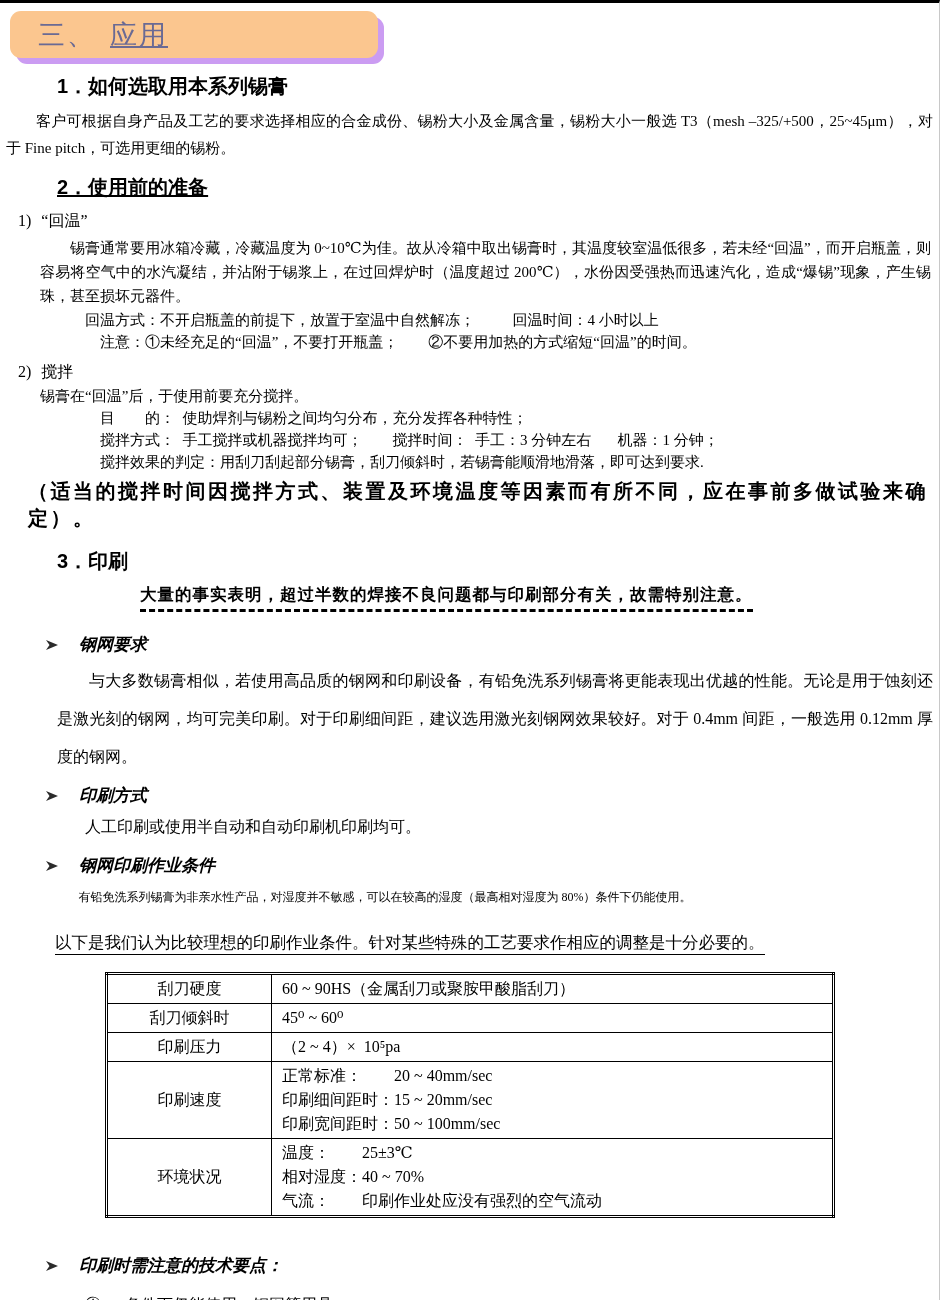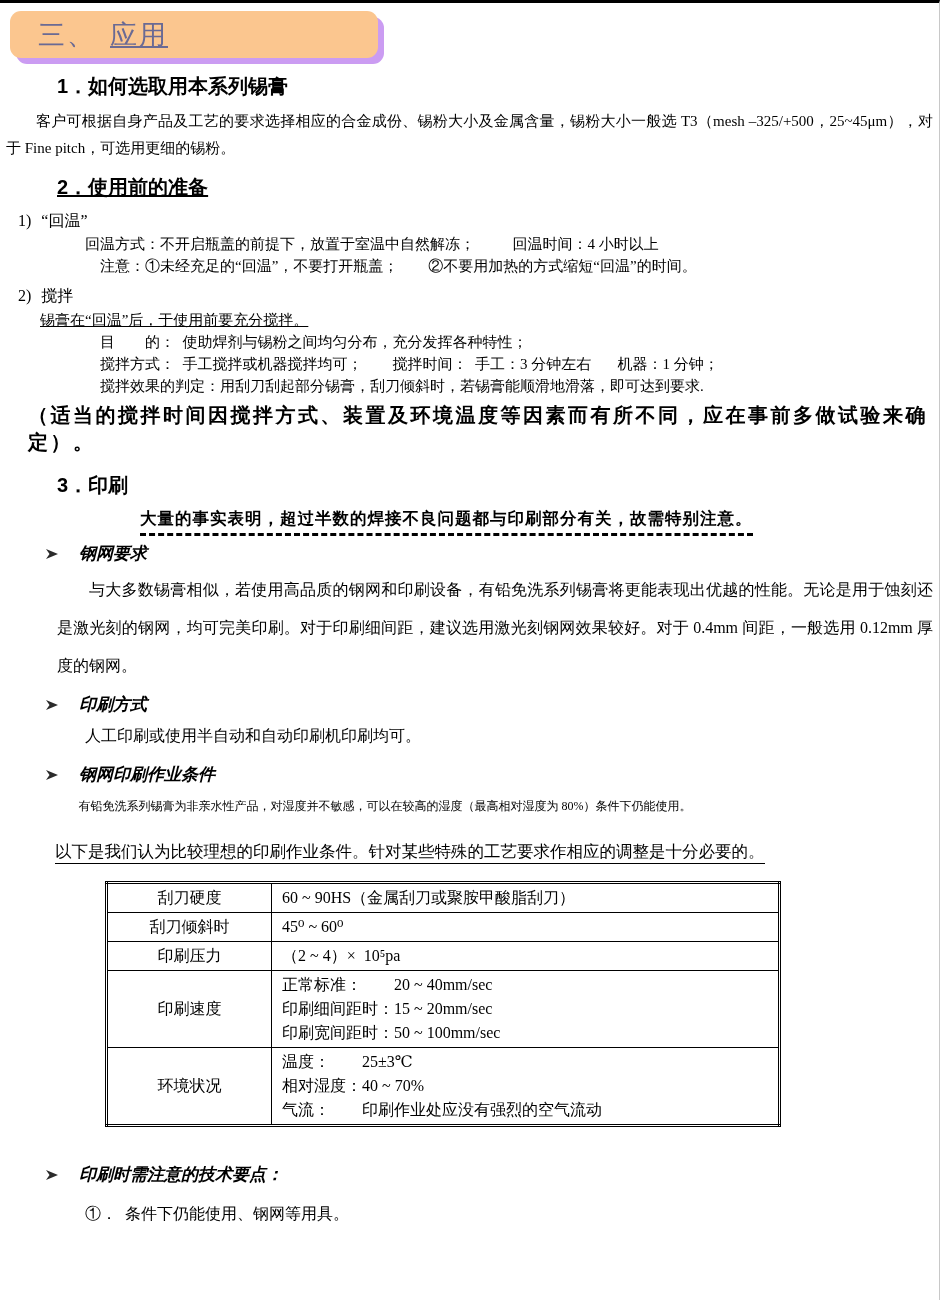--- a/index.html
+++ b/index.html
@@ -46,21 +46,21 @@
   .para { font-size: 15px; text-align: justify; }
   .indent { text-indent: 2em; }
   .pre { white-space: pre-wrap; }
   .s1-para { margin: 8px 6px 0 6px; line-height: 27px; }
   .numrow { margin: 10px 0 0 18px; font-size: 16px; }
   .numrow .nmark { margin-right: 10px; }
   .warm-para { margin: 4px 8px 0 40px; line-height: 24px; }
   .line { font-size: 15px; margin-top: 3px; }
   .l85  { margin-left: 85px; }
   .l100 { margin-left: 100px; }
-  .stir-intro { margin: 4px 0 0 40px; font-size: 15px; text-decoration: underline; }
+  .stir-intro { margin: 4px 0 0 40px; font-size: 15px; }
   .bold-note {
     margin: 6px 0 0 28px;
     font-weight: bold;
     font-size: 20px;
     letter-spacing: 2.5px;
   }
   .notice-row { margin: 9px 0 0 140px; }
   .notice-row span {
     display: inline-block;
     font-weight: bold;
@@ -71,37 +71,37 @@
   }
   
   .bullet { display: flex; align-items: center; margin-left: 45px; }
   .bullet .arr { width: 14px; height: 12px; margin-right: 20px; flex: 0 0 auto; }
   .bullet .blabel {
     font-weight: bold;
     font-style: italic;
     font-size: 17px;
     font-family: "Liberation Serif", "DejaVu Serif", serif;
   }
-  .b1 { margin-top: 6px; }
+  .b1 { margin-top: 21px; }
   .b2 { margin-top: 8px; }
   .b3 { margin-top: 16px; }
   .b4 { margin-top: 36px; }
   .stencil-para { margin: 6px 6px 0 57px; line-height: 38px; font-size: 16px; }
   .method-para { margin: 10px 12px 0 85px; font-size: 16px; }
   .cond-para { margin: 12px 2px 0 57px; text-indent: 1.8em; font-size: 12px; }
   .ideal-row { margin: 26px 0 0 55px; }
   .ideal-row span {
     font-size: 16.5px;
     border-bottom: 1.5px solid #000;
     padding-bottom: 2px;
   }
   
   table.cond {
     margin: 18px 0 0 105px;
-    width: 676px;
+    width: 730px;
     border-collapse: collapse;
     border: 3px double #000;
     font-size: 16px;
   }
   table.cond td { border: 1px solid #000; }
   td.lbl { width: 165px; text-align: center; padding: 2px 4px; }
   td.val { padding: 2px 4px 2px 10px; }
   td.val .vline { line-height: 24px; }
   
   .tip-item { margin: 18px 0 0 85px; font-size: 16px; }
@@ -117,20 +117,21 @@
   </div>
 
   <div class="h1 s1">1．如何选取用本系列锡膏</div>
   <p class="para indent s1-para">客户可根据自身产品及工艺的要求选择相应的合金成份、锡粉大小及金属含量，锡粉大小一般选 T3（mesh –325/+500，25~45μm），对于 Fine pitch，可选用更细的锡粉。</p>
 
   <div class="h1 s2">2．使用前的准备</div>
 
   <div class="numrow">
     <span class="nmark">1)</span><span>“回温”</span>
   </div>
+  <p class="para indent warm-para">锡膏通常要用冰箱冷藏，冷藏温度为 0~10℃为佳。故从冷箱中取出锡膏时，其温度较室温低很多，若未经“回温”，而开启瓶盖，则容易将空气中的水汽凝结，并沾附于锡浆上，在过回焊炉时（温度超过 200℃），水份因受强热而迅速汽化，造成“爆锡”现象，产生锡珠，甚至损坏元器件。</p>
   <div class="line l85 pre">回温方式：不开启瓶盖的前提下，放置于室温中自然解冻；          回温时间：4 小时以上</div>
   <div class="line l100 pre">注意：①未经充足的“回温”，不要打开瓶盖；        ②不要用加热的方式缩短“回温”的时间。</div>
 
   <div class="numrow">
     <span class="nmark">2)</span><span>搅拌</span>
   </div>
   <div class="stir-intro">锡膏在“回温”后，于使用前要充分搅拌。</div>
   <div class="line l100 pre">目　　的：  使助焊剂与锡粉之间均匀分布，充分发挥各种特性；</div>
   <div class="line l100 pre">搅拌方式：  手工搅拌或机器搅拌均可；        搅拌时间：  手工：3 分钟左右       机器：1 分钟；</div>
   <div class="line l100 pre">搅拌效果的判定：用刮刀刮起部分锡膏，刮刀倾斜时，若锡膏能顺滑地滑落，即可达到要求.</div>

